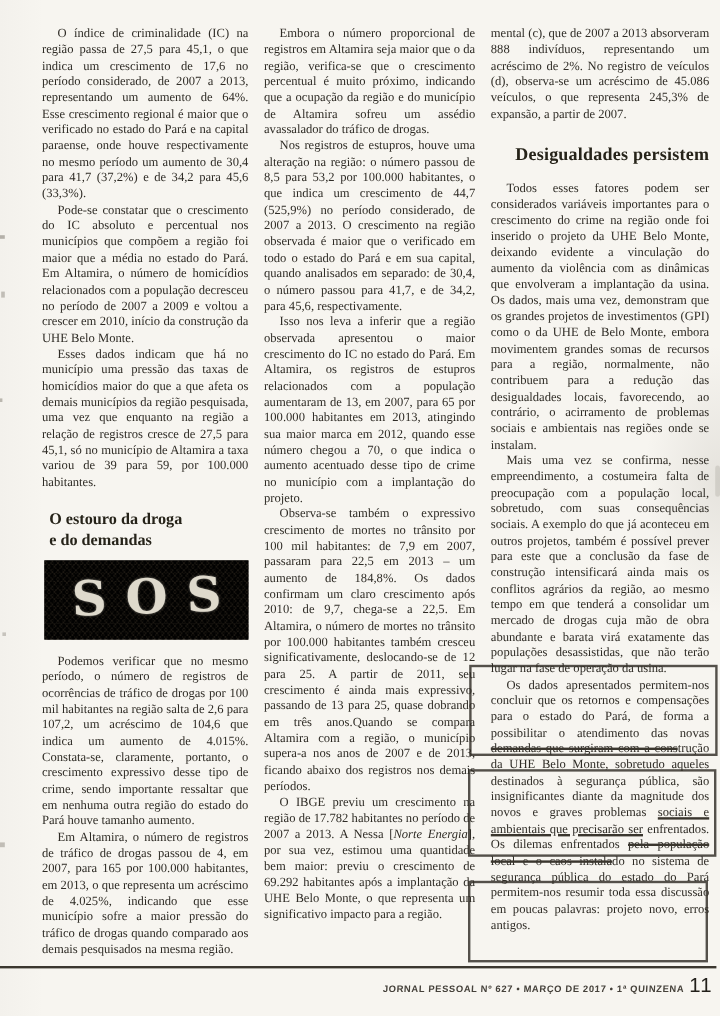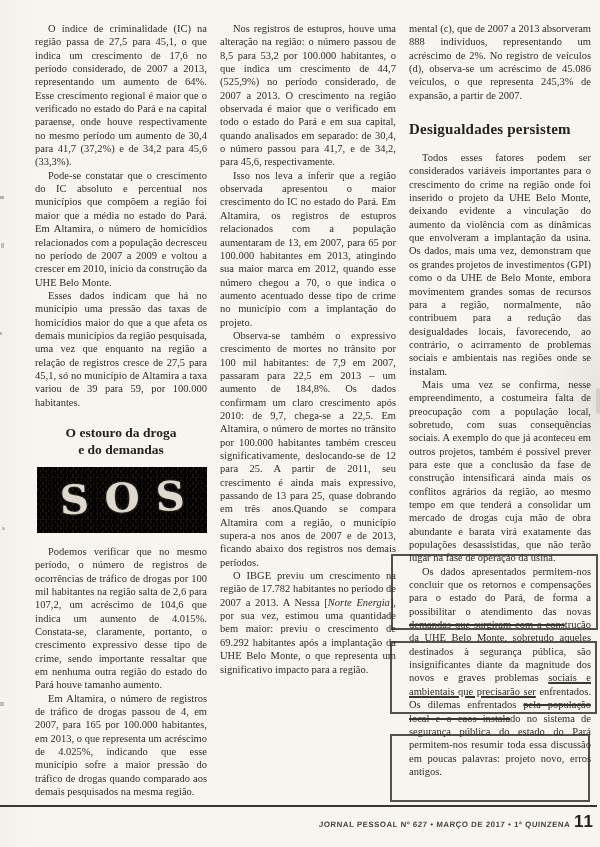--- a/index.html
+++ b/index.html
@@ -17,25 +17,25 @@
     position:absolute;left:35px;top:22px;width:556px;
     display:flex;gap:13px;
   }
   .col{font-size:10.5px;line-height:13.35px;text-align:justify;hyphens:auto;}
   .col1{width:172px;}
   .col2{width:176px;}
   .col3{width:182px;}
   p.para{margin:0;text-indent:13px;}
   p.noindent{text-indent:0;}
   .heading1{
-    font-weight:bold;font-size:13.5px;line-height:17px;text-align:center;
+    font-weight:bold;font-size:13.5px;line-height:17px;text-align:left;
     margin:15px 6px 9px 6px;color:#262319;text-indent:0;
   }
   .heading2{
-    font-weight:bold;font-size:15px;line-height:18px;text-align:left;
+    font-weight:bold;font-size:15px;line-height:18px;text-align:right;
     margin:18px 0 13px 0;color:#262319;text-indent:0;letter-spacing:.2px;
   }
   .sos{
     height:66px;margin:4px 0 12px 2px;
     background-color:#26231e;
     background-image:
       repeating-conic-gradient(#12100d 0% 25%, #524d43 25% 50%),
       repeating-conic-gradient(rgba(0,0,0,.85) 0% 25%, rgba(255,255,255,.12) 25% 50%);
     background-size:3px 3px,5px 7px;
     background-blend-mode:overlay;
@@ -65,21 +65,21 @@
     position:absolute;right:6px;top:812px;width:420px;
     display:flex;align-items:baseline;justify-content:flex-end;gap:4px;
   }
   .fjournal{
     font-family:"Liberation Sans",sans-serif;
     font-size:7.8px;letter-spacing:.55px;color:#45413a;font-weight:bold;
     transform:skewX(-3deg);
   }
   .fpage{
     font-family:"Liberation Sans",sans-serif;
-    font-size:17px;font-weight:bold;color:#221f1a;letter-spacing:1px;
+    font-size:17px;font-weight:normal;color:#221f1a;letter-spacing:1px;
   }
   .speck{position:absolute;background:#757066;}
   .sp1{left:0;top:196px;width:4px;height:3px;opacity:.5;}
   .sp2{left:1px;top:243px;width:3px;height:5px;opacity:.4;}
   .sp3{left:0;top:332px;width:2px;height:3px;opacity:.45;}
   .sp4{left:2px;top:527px;width:3px;height:3px;opacity:.35;}
   .sp5{left:0;top:702px;width:4px;height:4px;opacity:.4;}
   .sp6{left:596px;top:388px;width:4px;height:26px;opacity:.18;border-radius:2px;}
 </style>
 </head>
@@ -98,20 +98,21 @@
         <div>e do demandas</div>
       </div>
       <div class="sos">
         <span class="sos-text">SOS</span>
       </div>
       <p class="para">Podemos verificar que no mesmo período, o número de registros de ocorrências de tráfico de drogas por 100 mil habitantes na região salta de 2,6 para 107,2, um acréscimo de 104,6 que indica um aumento de 4.015%. Constata-se, claramente, portanto, o crescimento expressivo desse tipo de crime, sendo importante ressaltar que em nenhuma outra região do estado do Pará houve tamanho aumento.</p>
       <p class="para">Em Altamira, o número de registros de tráfico de drogas passou de 4, em 2007, para 165 por 100.000 habitantes, em 2013, o que representa um acréscimo de 4.025%, indicando que esse município sofre a maior pressão do tráfico de drogas quando comparado aos demais pesquisados na mesma região.</p>
     </div>
 
     <div class="col col2">
+      <p class="para">Embora o número proporcional de registros em Altamira seja maior que o da região, verifica-se que o crescimento percentual é muito próximo, indicando que a ocupação da região e do município de Altamira sofreu um assédio avassalador do tráfico de drogas.</p>
       <p class="para">Nos registros de estupros, houve uma alteração na região: o número passou de 8,5 para 53,2 por 100.000 habitantes, o que indica um crescimento de 44,7 (525,9%) no período considerado, de 2007 a 2013. O crescimento na região observada é maior que o verificado em todo o estado do Pará e em sua capital, quando analisados em separado: de 30,4, o número passou para 41,7, e de 34,2, para 45,6, respectivamente.</p>
       <p class="para">Isso nos leva a inferir que a região observada apresentou o maior crescimento do IC no estado do Pará. Em Altamira, os registros de estupros relacionados com a população aumentaram de 13, em 2007, para 65 por 100.000 habitantes em 2013, atingindo sua maior marca em 2012, quando esse número chegou a 70, o que indica o aumento acentuado desse tipo de crime no município com a implantação do projeto.</p>
       <p class="para">Observa-se também o expressivo crescimento de mortes no trânsito por 100 mil habitantes: de 7,9 em 2007, passaram para 22,5 em 2013 – um aumento de 184,8%. Os dados confirmam um claro crescimento após 2010: de 9,7, chega-se a 22,5. Em Altamira, o número de mortes no trânsito por 100.000 habitantes também cresceu significativamente, deslocando-se de 12 para 25. A partir de 2011, seu crescimento é ainda mais expressivo, passando de 13 para 25, quase dobrando em três anos.Quando se compara Altamira com a região, o município supera-a nos anos de 2007 e de 2013, ficando abaixo dos registros nos demais períodos.</p>
       <p class="para"><span class="seg-normal">O IBGE previu um crescimento na região de 17.782 habitantes no período de 2007 a 2013. A Nessa [</span><span class="seg-italic">Norte Energia</span><span class="seg-normal">], por sua vez, estimou uma quantidade bem maior: previu o crescimento de 69.292 habitantes após a implantação da UHE Belo Monte, o que representa um significativo impacto para a região.</span></p>
     </div>
 
     <div class="col col3">
       <p class="para noindent">mental (c), que de 2007 a 2013 absorveram 888 indivíduos, representando um acréscimo de 2%. No registro de veículos (d), observa-se um acréscimo de 45.086 veículos, o que representa 245,3% de expansão, a partir de 2007.</p>
       <div class="heading2">Desigualdades persistem</div>
       <p class="para">Todos esses fatores podem ser considerados variáveis importantes para o crescimento do crime na região onde foi inserido o projeto da UHE Belo Monte, deixando evidente a vinculação do aumento da violência com as dinâmicas que envolveram a implantação da usina. Os dados, mais uma vez, demonstram que os grandes projetos de investimentos (GPI) como o da UHE de Belo Monte, embora movimentem grandes somas de recursos para a região, normalmente, não contribuem para a redução das desigualdades locais, favorecendo, ao contrário, o acirramento de problemas sociais e ambientais nas regiões onde se instalam.</p>

